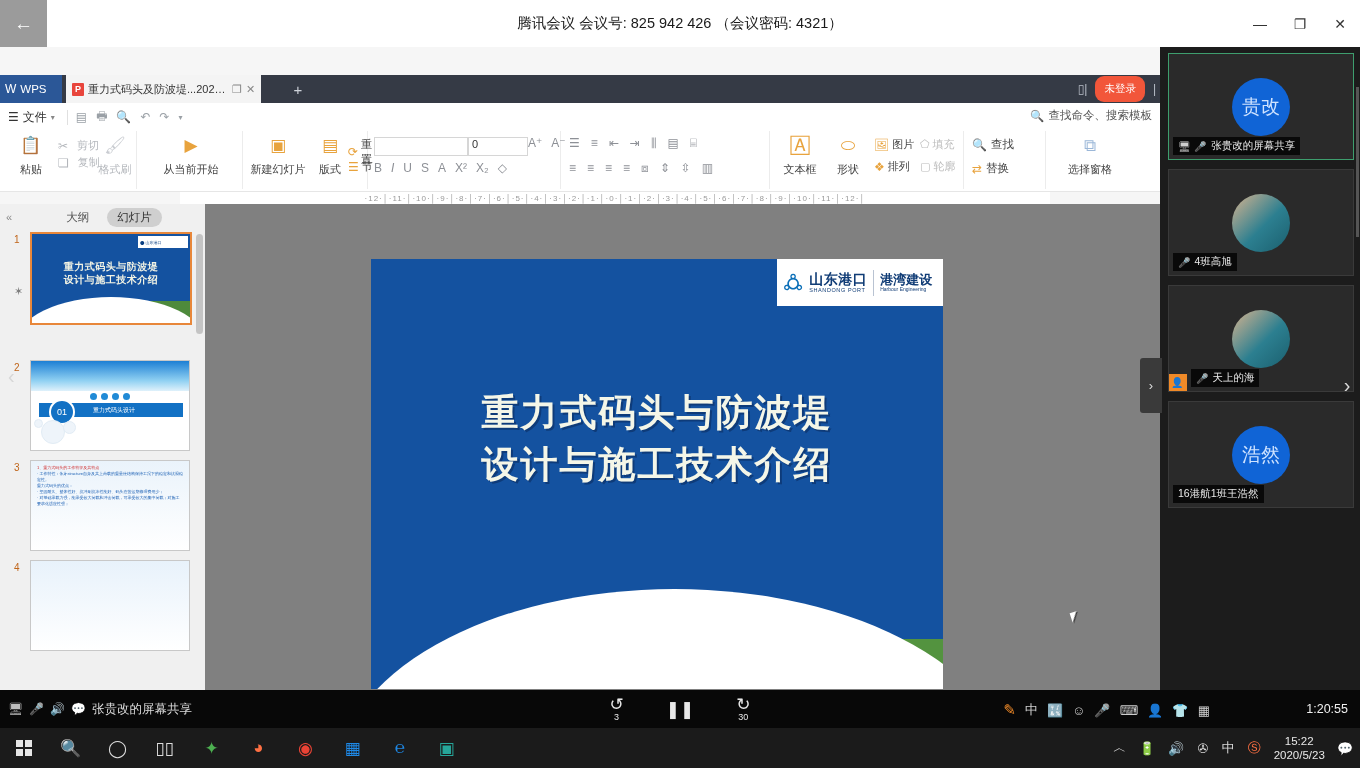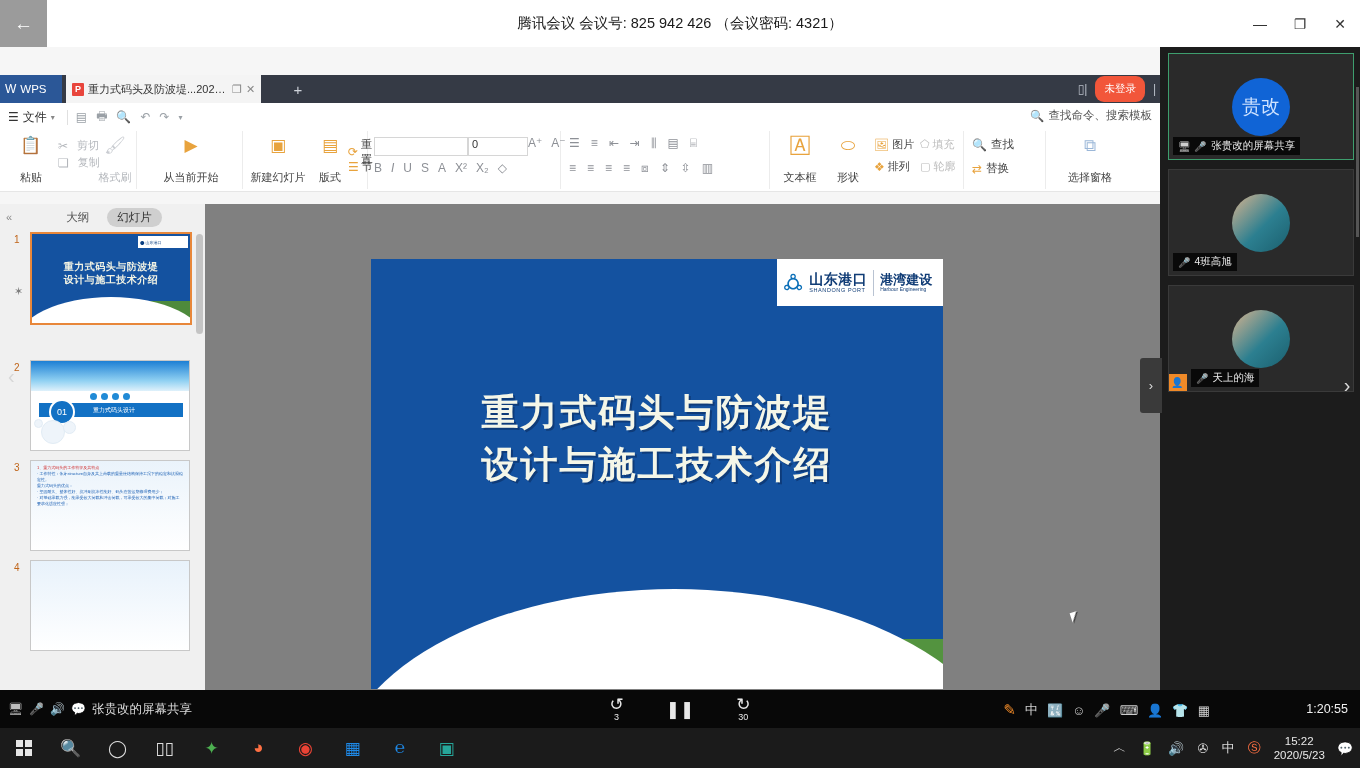--- a/index.html
+++ b/index.html
@@ -47,21 +47,21 @@
   .mb-items span.active{background:#f2620f;color:#fff;border-radius:10px;padding:3px 12px;}
   .mb-search{position:absolute;right:8px;top:5px;display:flex;align-items:center;gap:4px;font-size:11.5px;color:#555;}
 
   
   .ribbon{position:absolute;left:0;top:84px;width:1160px;height:60px;background:#fff;border-bottom:1px solid #e6e6e6;}
   .rgrp{position:absolute;top:0;height:58px;border-right:1px solid #ececec;box-sizing:border-box;}
   .ritem{display:inline-flex;flex-direction:column;align-items:center;justify-content:center;
          font-size:11px;color:#444;}
   .ricon{font-size:17px;color:#e8a33d;line-height:1;}
   .ricon.dim{color:#c9ccd1;}
-  .rlbl{margin-top:16px;font-size:11px;white-space:nowrap;}
+  .rlbl{margin-top:8px;font-size:11px;white-space:nowrap;}
   .rlbl.dim{color:#b5b8bd;}
   .fontbox{border:1px solid #d6d6d6;height:17px;background:#fff;display:inline-block;}
   .fmtrow{font-size:12px;color:#b3b6bb;display:flex;align-items:center;gap:9px;}
   .fmtrow2{font-size:12px;color:#8d9096;display:flex;align-items:center;gap:9px;}
 
   
   .ruler{position:absolute;left:180px;top:145px;width:870px;height:12px;background:#fff;
          font-size:8px;color:#999;display:flex;align-items:center;justify-content:center;letter-spacing:1px;
          overflow:hidden;white-space:nowrap;}
 
@@ -376,20 +376,21 @@
       </div>
 
       <div class="rgrp" style="left:1046px;width:90px;border-right:none;">
         <div class="ritem" style="position:absolute;left:12px;top:6px;width:64px;">
           <span class="ricon" style="color:#9bb7d8;">⧉</span>
           <span class="rlbl">选择窗格</span>
         </div>
       </div>
     </div>
 
+    <div class="ruler">·12·│·11·│·10·│·9·│·8·│·7·│·6·│·5·│·4·│·3·│·2·│·1·│·0·│·1·│·2·│·3·│·4·│·5·│·6·│·7·│·8·│·9·│·10·│·11·│·12·│</div>
 
     <div class="slidepanel">
       <div class="sp-head">
         <span class="collapse">«</span>
         <span class="sp-tab" style="margin-left:36px;">大纲</span>
         <span class="sp-tab on">幻灯片</span>
       </div>
 
       <div class="thumbs">
 
@@ -505,20 +506,26 @@
     <div class="vtile">
       <div class="av photo"></div>
       <div class="hostflag">👤</div>
       <div class="vlabel host">
         <span class="micoff">🎤</span>
         <span>天上的海</span>
       </div>
     </div>
 
 
+    <div class="vtile">
+      <div class="av">浩然</div>
+      <div class="vlabel">
+        <span>16港航1班王浩然</span>
+      </div>
+    </div>
 
     <div class="rail-scroll"></div>
   </div>
 
   <div class="arrow-l">›</div>
   <div class="arrow-r">›</div>
   <div class="arrow-ll">‹</div>
 
   <div class="mtgbar">
     <div class="mb-share">

